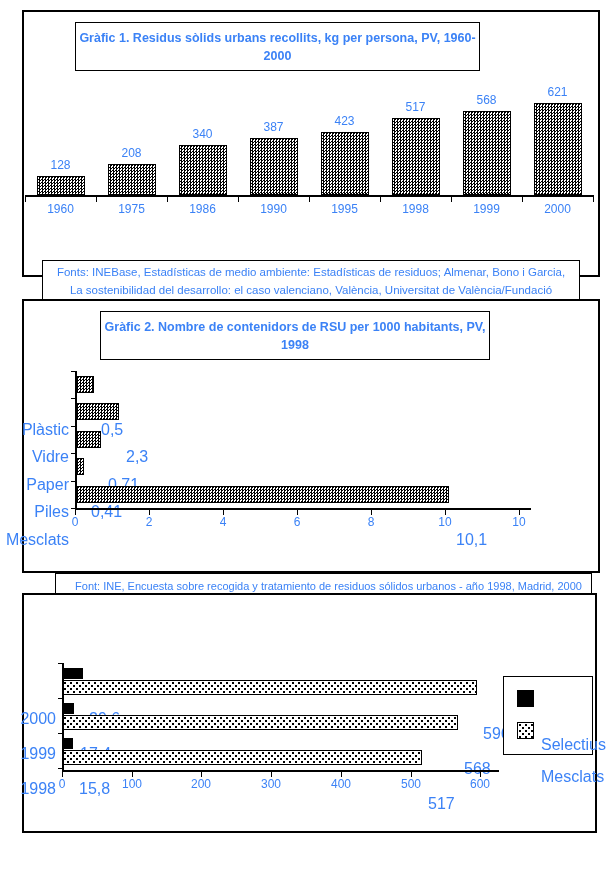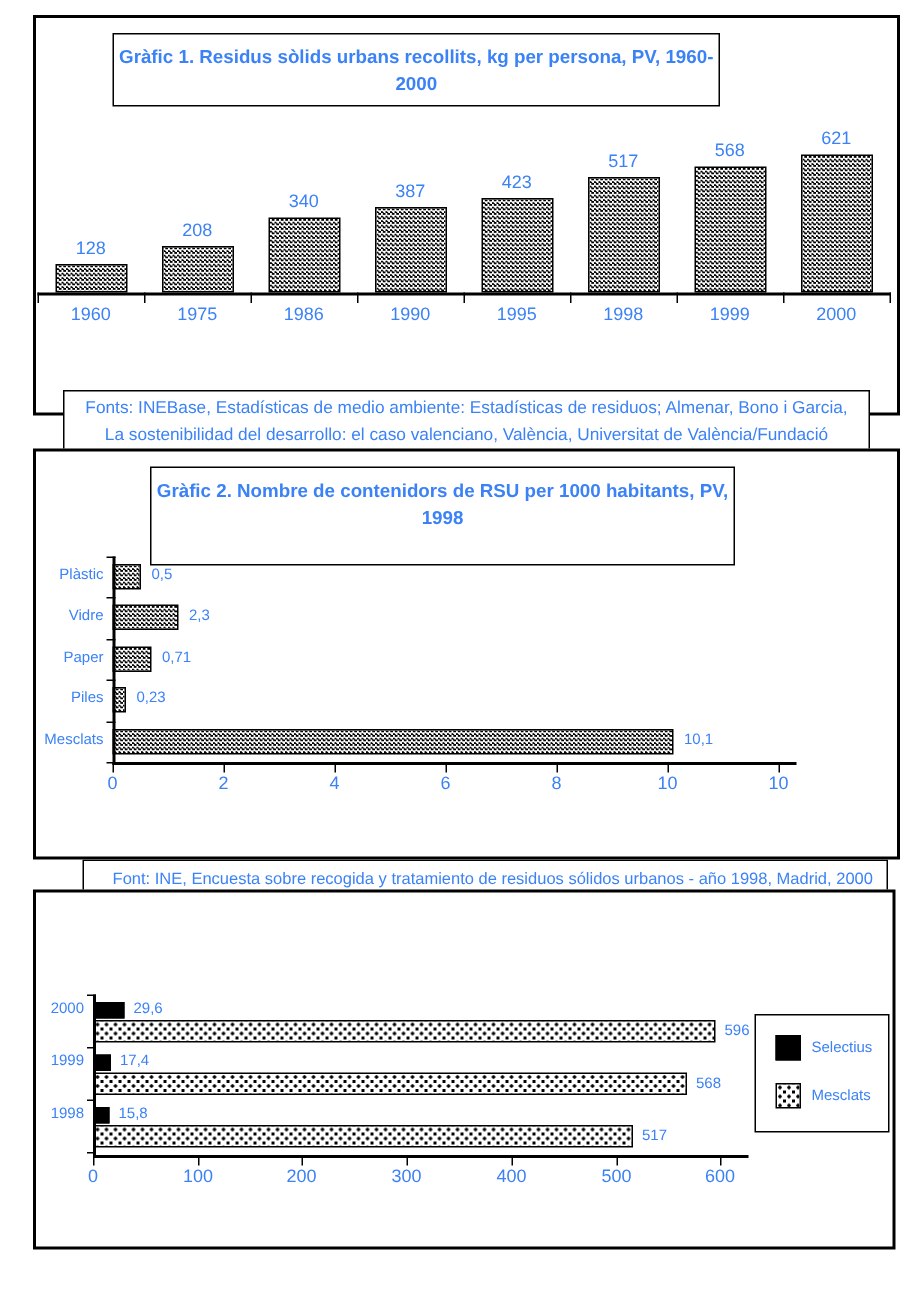--- a/index.html
+++ b/index.html
@@ -4,21 +4,21 @@
 <style>
   html,body{margin:0;padding:0;background:#fff;}
   #canvas{position:relative;width:613px;height:877px;background:#fff;
           font-family:Liberation Sans, sans-serif;color:#3b82f6;}
   .panel{position:absolute;background:#fff;border:2px solid #000;box-sizing:border-box;}
   .box{position:absolute;border:1px solid #000;background:#fff;box-sizing:border-box;}
   .title{font-weight:bold;font-size:12.5px;text-align:center;padding-top:6px;line-height:18px;}
   .title div{white-space:nowrap;}
   .footer{font-size:11.5px;text-align:center;line-height:1.55;padding:3px 6px;margin-top:31px;}
   .footer1line{font-size:11px;white-space:nowrap;padding-top:4px;}
-  .lbl{position:absolute;font-size:10px;white-space:nowrap;line-height:14px;}
+  .lbl{position:absolute;font-size:16px;white-space:nowrap;line-height:14px;margin-top:46px;}
   .num{position:absolute;font-size:12px;text-align:center;line-height:14px;}
   .bar{position:absolute;box-sizing:border-box;border:1px solid #000;}
   .checker{background-color:#fff;
     background-image:conic-gradient(#000 25%,transparent 25% 50%,#000 50% 75%,transparent 75%);
     background-size:3px 3px;}
   .dots{background-color:#fff;
     background-image:radial-gradient(circle at 2px 2px,#000 1px,transparent 1.2px),
                      radial-gradient(circle at 5px 5px,#000 1px,transparent 1.2px);
     background-size:6px 6px;}
   .solid{background:#000;border:1px solid #000;}
@@ -70,36 +70,36 @@
         <div class="vline" style="left: 427px; top: 183px; width: 1px; height: 7px;"></div>
         <div class="vline" style="left: 498px; top: 183px; width: 1px; height: 7px;"></div>
         <div class="vline" style="left: 569px; top: 183px; width: 1px; height: 7px;"></div>
       </div>
     <div class="box footer" style="left:18px;top:217px;width:538px;height:44px;">
       <div>Fonts: INEBase, Estadísticas de medio ambiente: Estadísticas de residuos; Almenar, Bono i Garcia, La sostenibilidad del desarrollo: el caso valenciano, València, Universitat de València/Fundació Bancaixa.</div>
     </div>
   </div>
 
   <div class="panel" style="left:22px;top:299px;width:578px;height:274px;">
-    <div class="box title" style="left:76px;top:10px;width:390px;height:66px;">
+    <div class="box title" style="left:76px;top:10px;width:390px;height:49px;">
       <div>Gràfic 2. Nombre de contenidors de RSU per 1000 habitants, PV,</div>
       <div>1998</div>
     </div>
     <div style="position:absolute;left:0;top:0;width:574px;height:270px;">
         <div class="bar checker" style="left: 51px; top: 75px; width: 19px; height: 17px;"></div>
         <div class="lbl" style="left: 77px; top: 76px;">0,5</div>
         <div class="lbl" style="right: 529px; top: 76px;">Plàstic</div>
         <div class="bar checker" style="left: 51px; top: 102px; width: 44px; height: 17px;"></div>
         <div class="lbl" style="left: 102px; top: 103px;">2,3</div>
         <div class="lbl" style="right: 529px; top: 103px;">Vidre</div>
         <div class="bar checker" style="left: 51px; top: 130px; width: 26px; height: 17px;"></div>
         <div class="lbl" style="left: 84px; top: 131px;">0,71</div>
         <div class="lbl" style="right: 529px; top: 131px;">Paper</div>
         <div class="bar checker" style="left: 51px; top: 157px; width: 9px; height: 17px;"></div>
-        <div class="lbl" style="left: 67px; top: 158px;">0,23</div>
+        <div class="lbl" style="left: 67px; top: 158px;">0,41</div>
         <div class="lbl" style="right: 529px; top: 158px;">Piles</div>
         <div class="bar checker" style="left: 51px; top: 185px; width: 374px; height: 17px;"></div>
         <div class="lbl" style="left: 432px; top: 186px;">10,1</div>
         <div class="lbl" style="right: 529px; top: 186px;">Mesclats</div>
         <div class="vline" style="left: 51px; top: 70px; width: 2px; height: 139px;"></div>
         <div class="hline" style="left: 47px; top: 70px; width: 6px; height: 1px;"></div>
         <div class="hline" style="left: 47px; top: 97px; width: 6px; height: 1px;"></div>
         <div class="hline" style="left: 47px; top: 125px; width: 6px; height: 1px;"></div>
         <div class="hline" style="left: 47px; top: 152px; width: 6px; height: 1px;"></div>
         <div class="hline" style="left: 47px; top: 180px; width: 6px; height: 1px;"></div>

